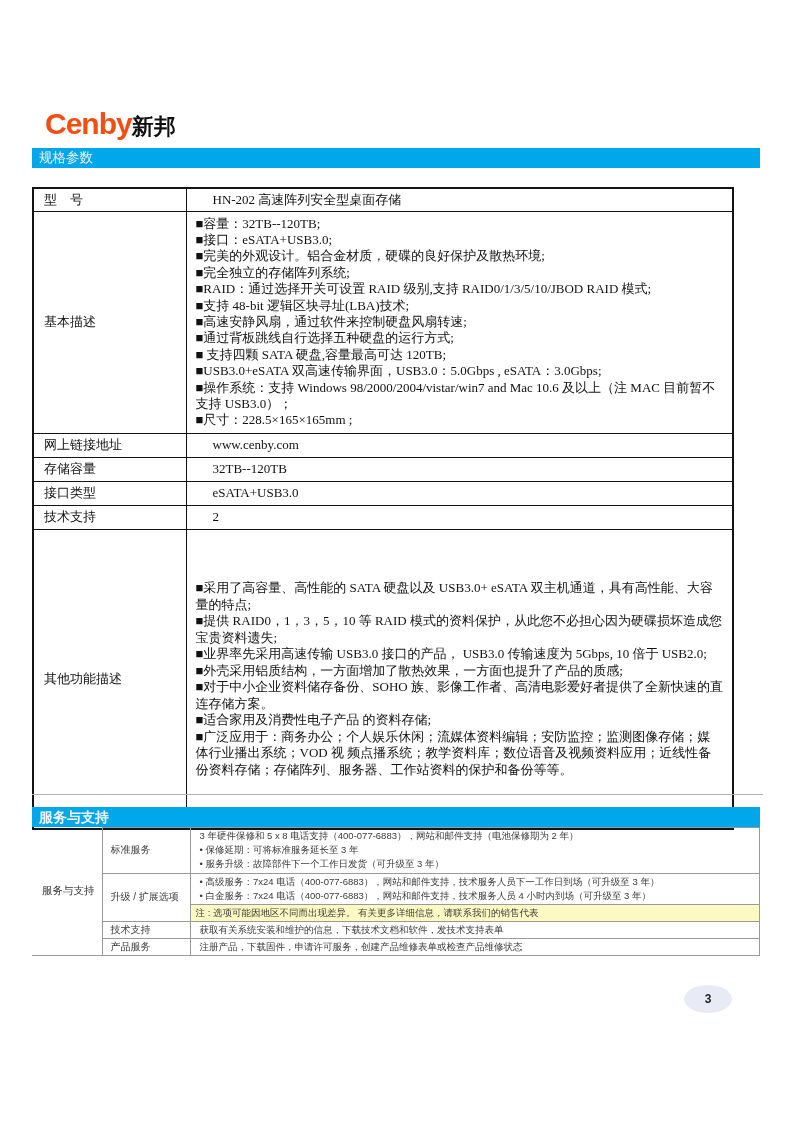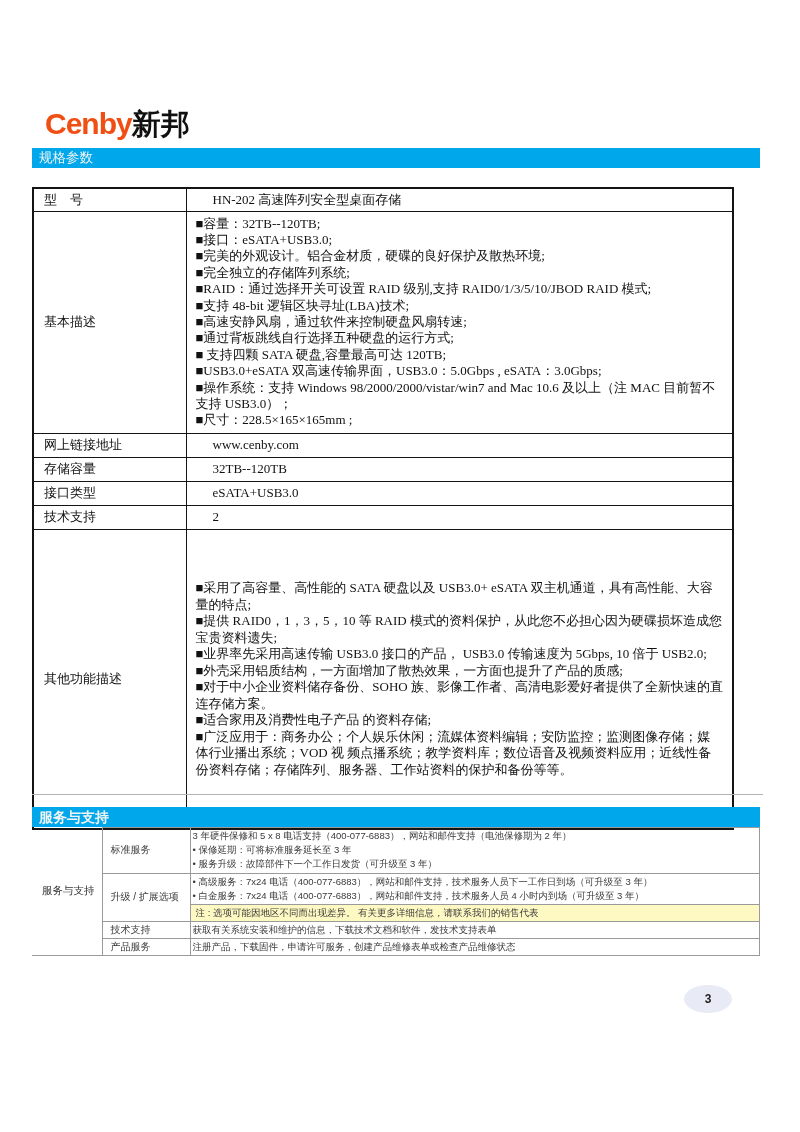--- a/index.html
+++ b/index.html
@@ -8,21 +8,21 @@
     font-family:"Liberation Serif","DejaVu Serif",serif;color:#111;
     overflow:hidden;
   }
   
   .logo{
     position:absolute;left:45px;top:108px;
     font-family:"Liberation Sans","DejaVu Sans",sans-serif;
     font-weight:bold;line-height:32px;white-space:nowrap;
   }
   .logo-en{font-size:30px;letter-spacing:-1px;color:#F04E13;}
-  .logo-cn{font-size:29px;color:#101010;}
+  .logo-cn{font-size:22px;color:#101010;}
   
   .section-bar{
     position:absolute;left:32px;width:728px;height:20px;
     background:#00A7EA;color:#f0f4f4;
     font-family:"Liberation Sans","DejaVu Sans",sans-serif;
     font-size:13.5px;line-height:20px;padding-left:7px;
     box-sizing:border-box;white-space:nowrap;
   }
   .bar1{top:148px;}
   .bar2{top:807px;font-weight:bold;font-size:14px;}
@@ -63,21 +63,21 @@
   }
   .service-table .group-cell{
     border:none;border-right:1px solid #9a9a9a;
     width:70px;padding-left:10px;font-size:10.5px;color:#333;
   }
   .service-table .slabel{
     width:88px;padding-left:8px;font-size:10px;
   }
   .service-table .scontent{padding:1px 0;}
   .service-table .scontent .line{
-    font-size:9.5px;line-height:14.2px;padding-left:2px;white-space:nowrap;
+    font-size:9.5px;line-height:14.2px;padding-left:9px;white-space:nowrap;
   }
   .service-table .note-cell{
     background:#fef9c3;font-size:9.5px;line-height:14px;height:14px;
     padding-left:5px;white-space:nowrap;
   }
   .row-std td.scontent{height:43px;}
   .row-upg td.scontent{height:29px;}
   .row-tech td{height:15px;}
   .row-prod td{height:16px;}
   .row-tech .scontent .line,.row-prod .scontent .line{line-height:14px;}
@@ -114,21 +114,21 @@
             <div class="line">■容量：32TB--120TB;</div>
             <div class="line">■接口：eSATA+USB3.0;</div>
             <div class="line">■完美的外观设计。铝合金材质，硬碟的良好保护及散热环境;</div>
             <div class="line">■完全独立的存储阵列系统;</div>
             <div class="line">■RAID：通过选择开关可设置 RAID 级别,支持 RAID0/1/3/5/10/JBOD RAID 模式;</div>
             <div class="line">■支持 48-bit 逻辑区块寻址(LBA)技术;</div>
             <div class="line">■高速安静风扇，通过软件来控制硬盘风扇转速;</div>
             <div class="line">■通过背板跳线自行选择五种硬盘的运行方式;</div>
             <div class="line">■ 支持四颗 SATA 硬盘,容量最高可达 120TB;</div>
             <div class="line">■USB3.0+eSATA 双高速传输界面，USB3.0：5.0Gbps , eSATA：3.0Gbps;</div>
-            <div class="line">■操作系统：支持 Windows 98/2000/2000/vistar/win7 and Mac 10.6 及以上（注 MAC 目前暂不支持 USB3.0）；</div>
+            <div class="line">■操作系统：支持 Windows 98/2000/2004/vistar/win7 and Mac 10.6 及以上（注 MAC 目前暂不支持 USB3.0）；</div>
             <div class="line">■尺寸：228.5×165×165mm ;</div>
           </div>
         </td>
     </tr>
     <tr class="row-simple">
       <td class="col-label">网上链接地址</td>
       <td class="cell-value">www.cenby.com</td>
     </tr>
     <tr class="row-simple">
       <td class="col-label">存储容量</td>

